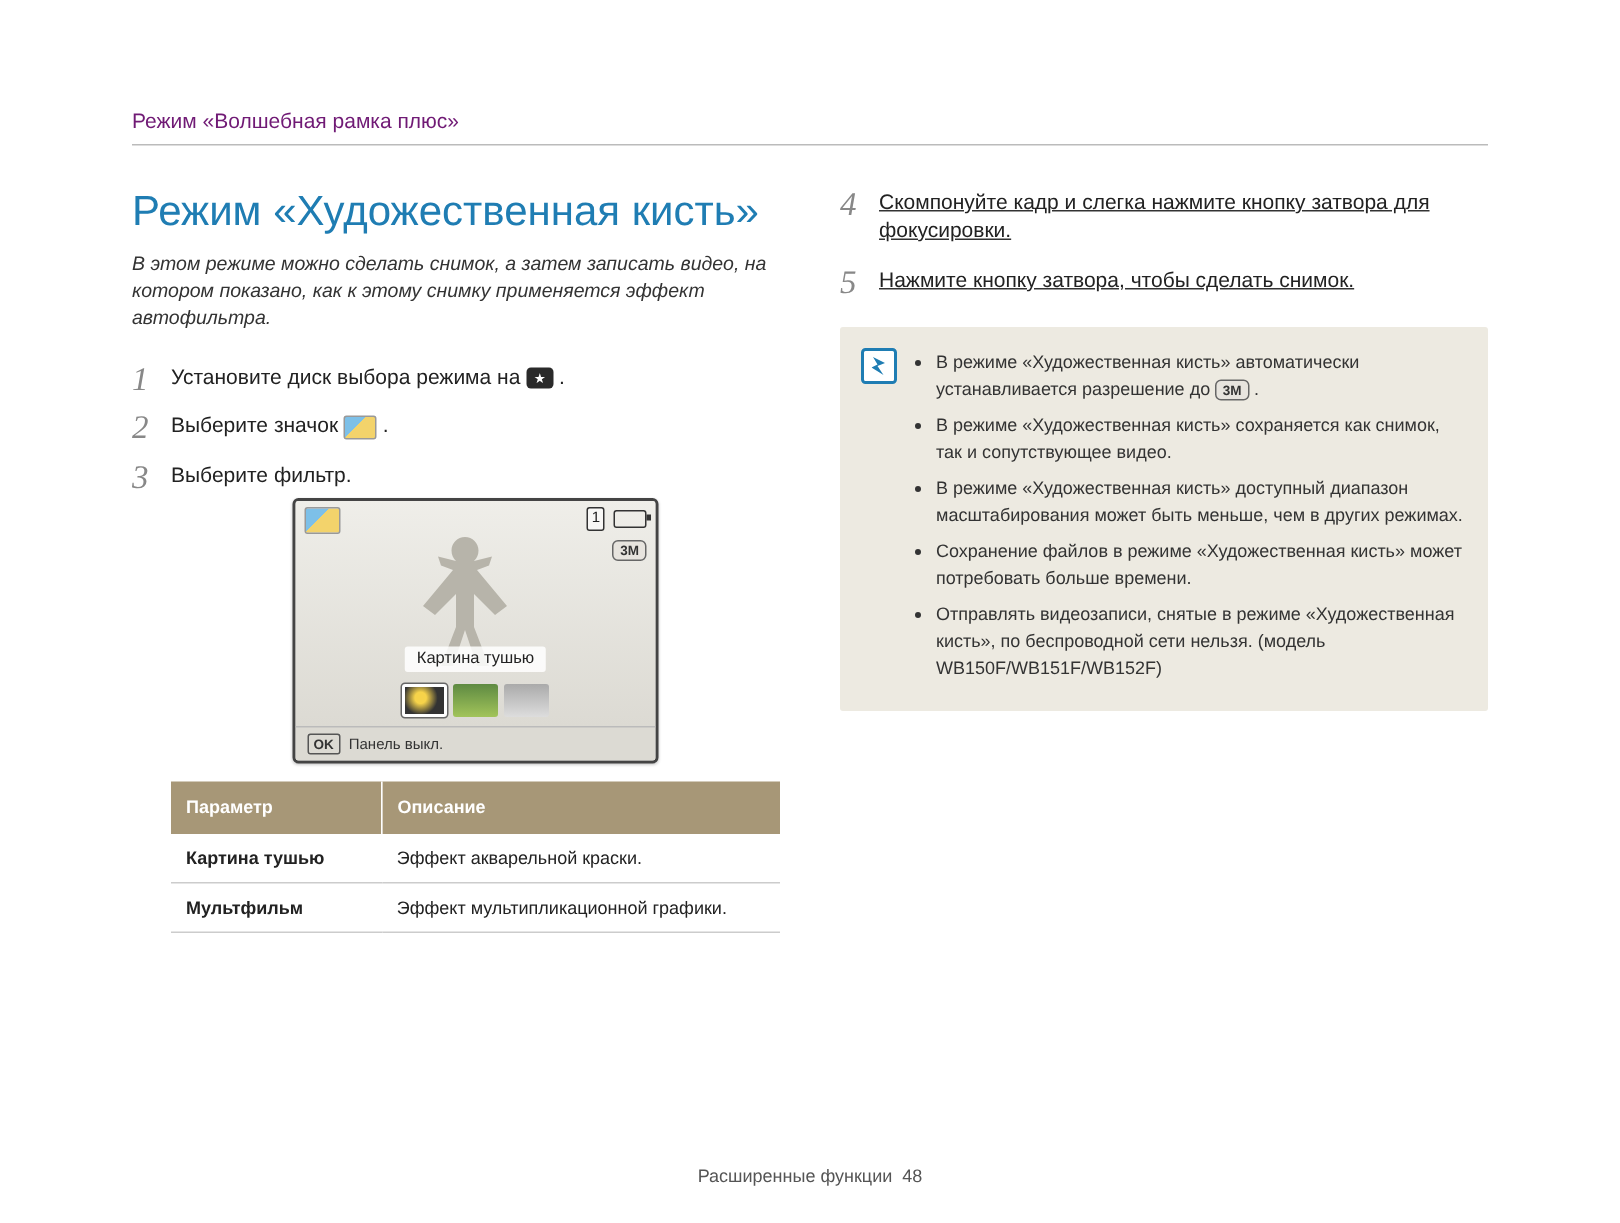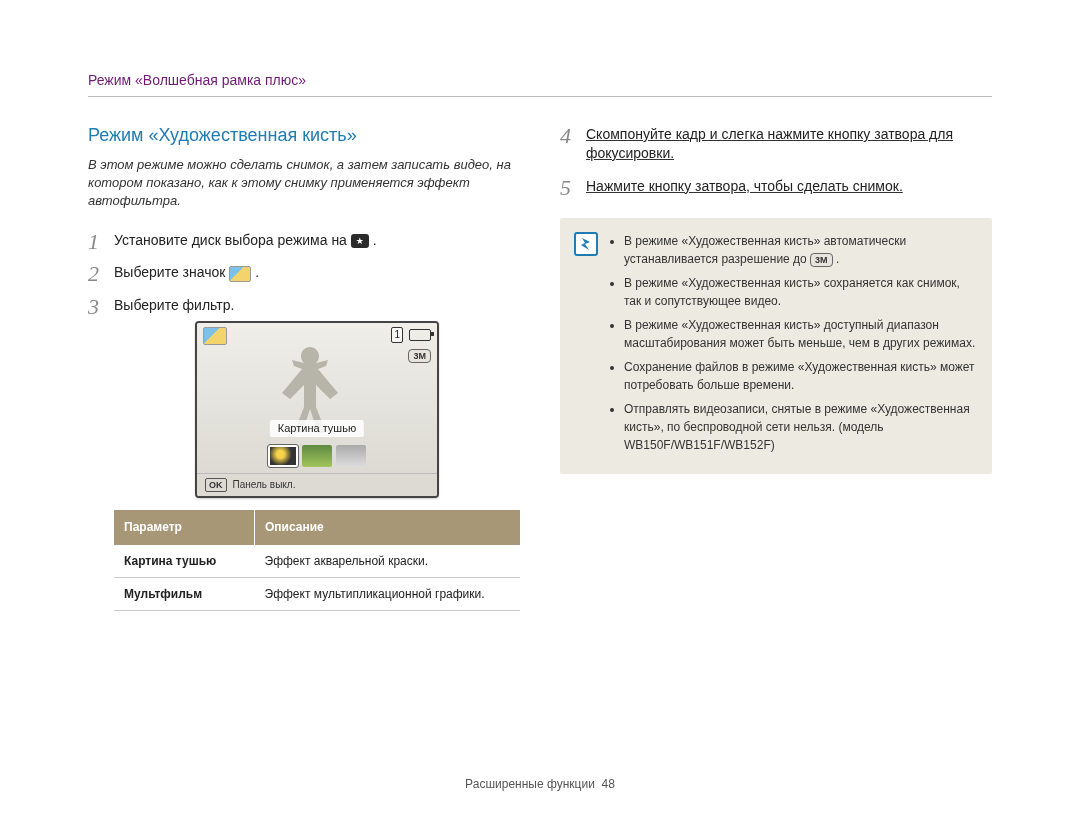--- a/index.html
+++ b/index.html
@@ -26,21 +26,21 @@
   .columns {
     display: flex;
     gap: 40px;
   }
   .col {
     flex: 1;
     min-width: 0;
   }
   .section-title {
     color: #1f7db3;
-    font-size: 18px;
+    font-size: 28px;
     font-weight: normal;
     margin: 0 0 10px 0;
   }
   .intro {
     font-size: 13px;
     line-height: 1.4;
     margin: 0 0 20px 0;
     color: #333;
     font-style: italic;
   }
@@ -198,21 +198,21 @@
   .thumb.sel { border: 2px solid #fff; outline:1px solid #666; }
   .thumb.t1 { background: radial-gradient(circle at 40% 40%, #f6d34a 20%, #333 60%); }
   .thumb.t2 { background: linear-gradient(#5e8a42,#a2c45a); }
   .thumb.t3 { background: linear-gradient(#aaa,#ddd); }
   .panel-bar {
     background: #dcdad3;
     padding: 4px 8px;
     font-size: 10px;
     color: #333;
     display: flex;
-    align-items: flex-start;
+    align-items: flex-end;
     gap: 6px;
     border-top: 1px solid #bbb;
   }
   .ok-btn {
     border: 1px solid #555;
     border-radius: 2px;
     font-size: 9px;
     padding: 0 3px;
     font-weight: bold;
   }

